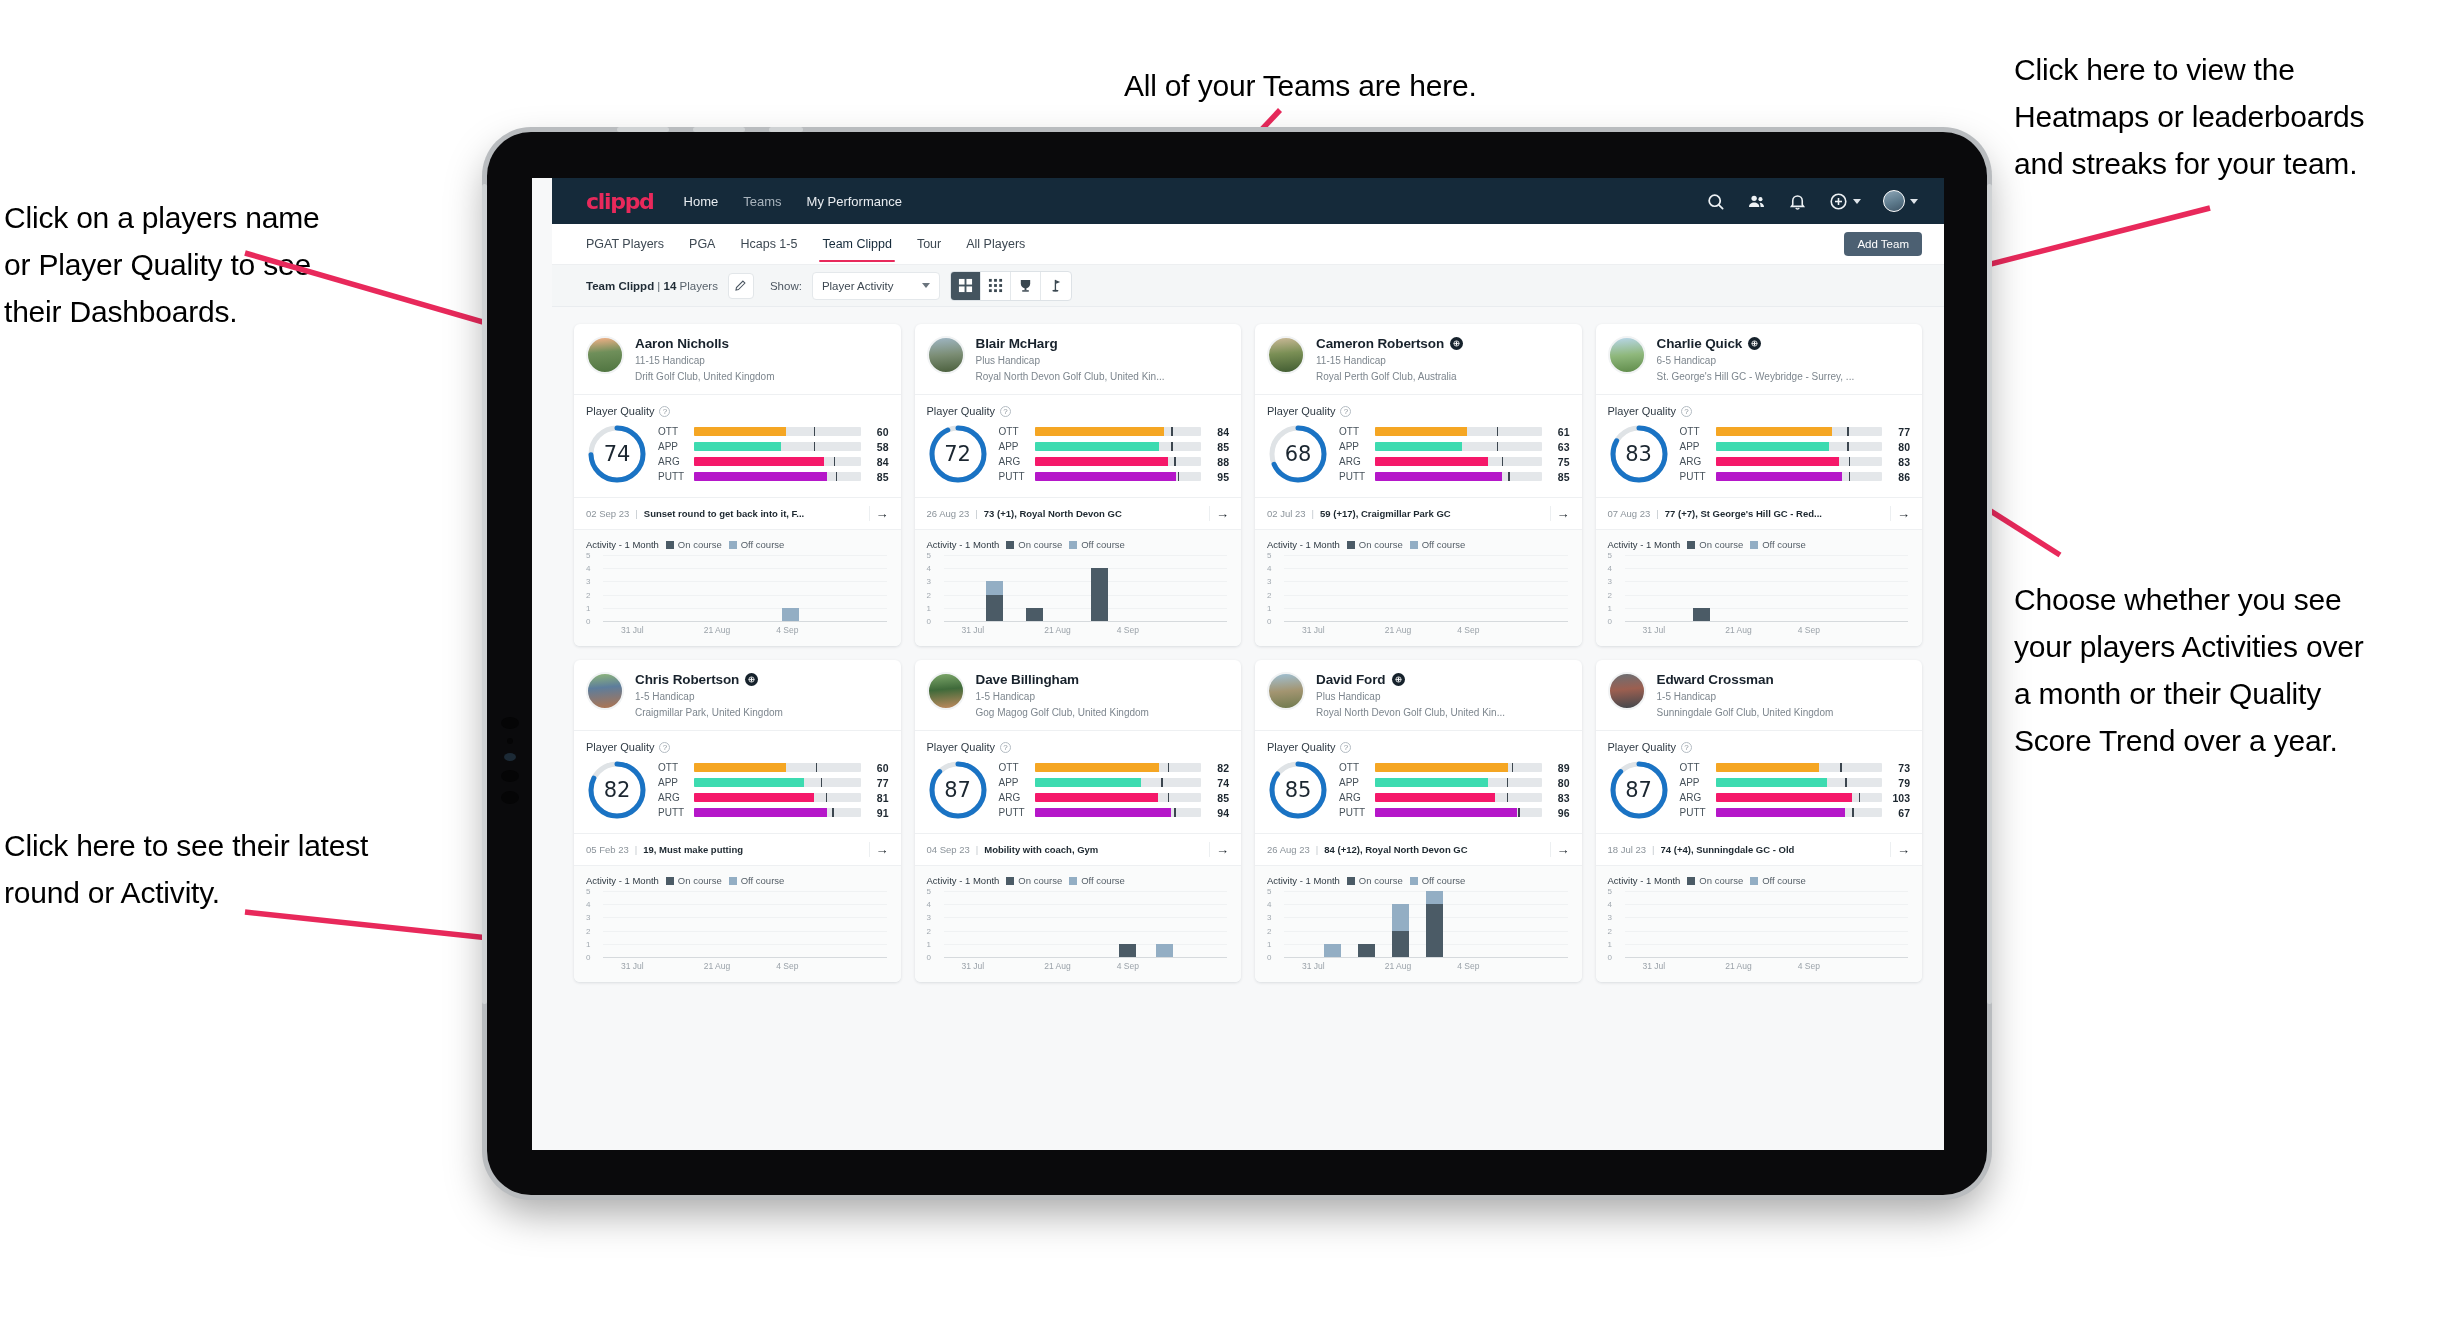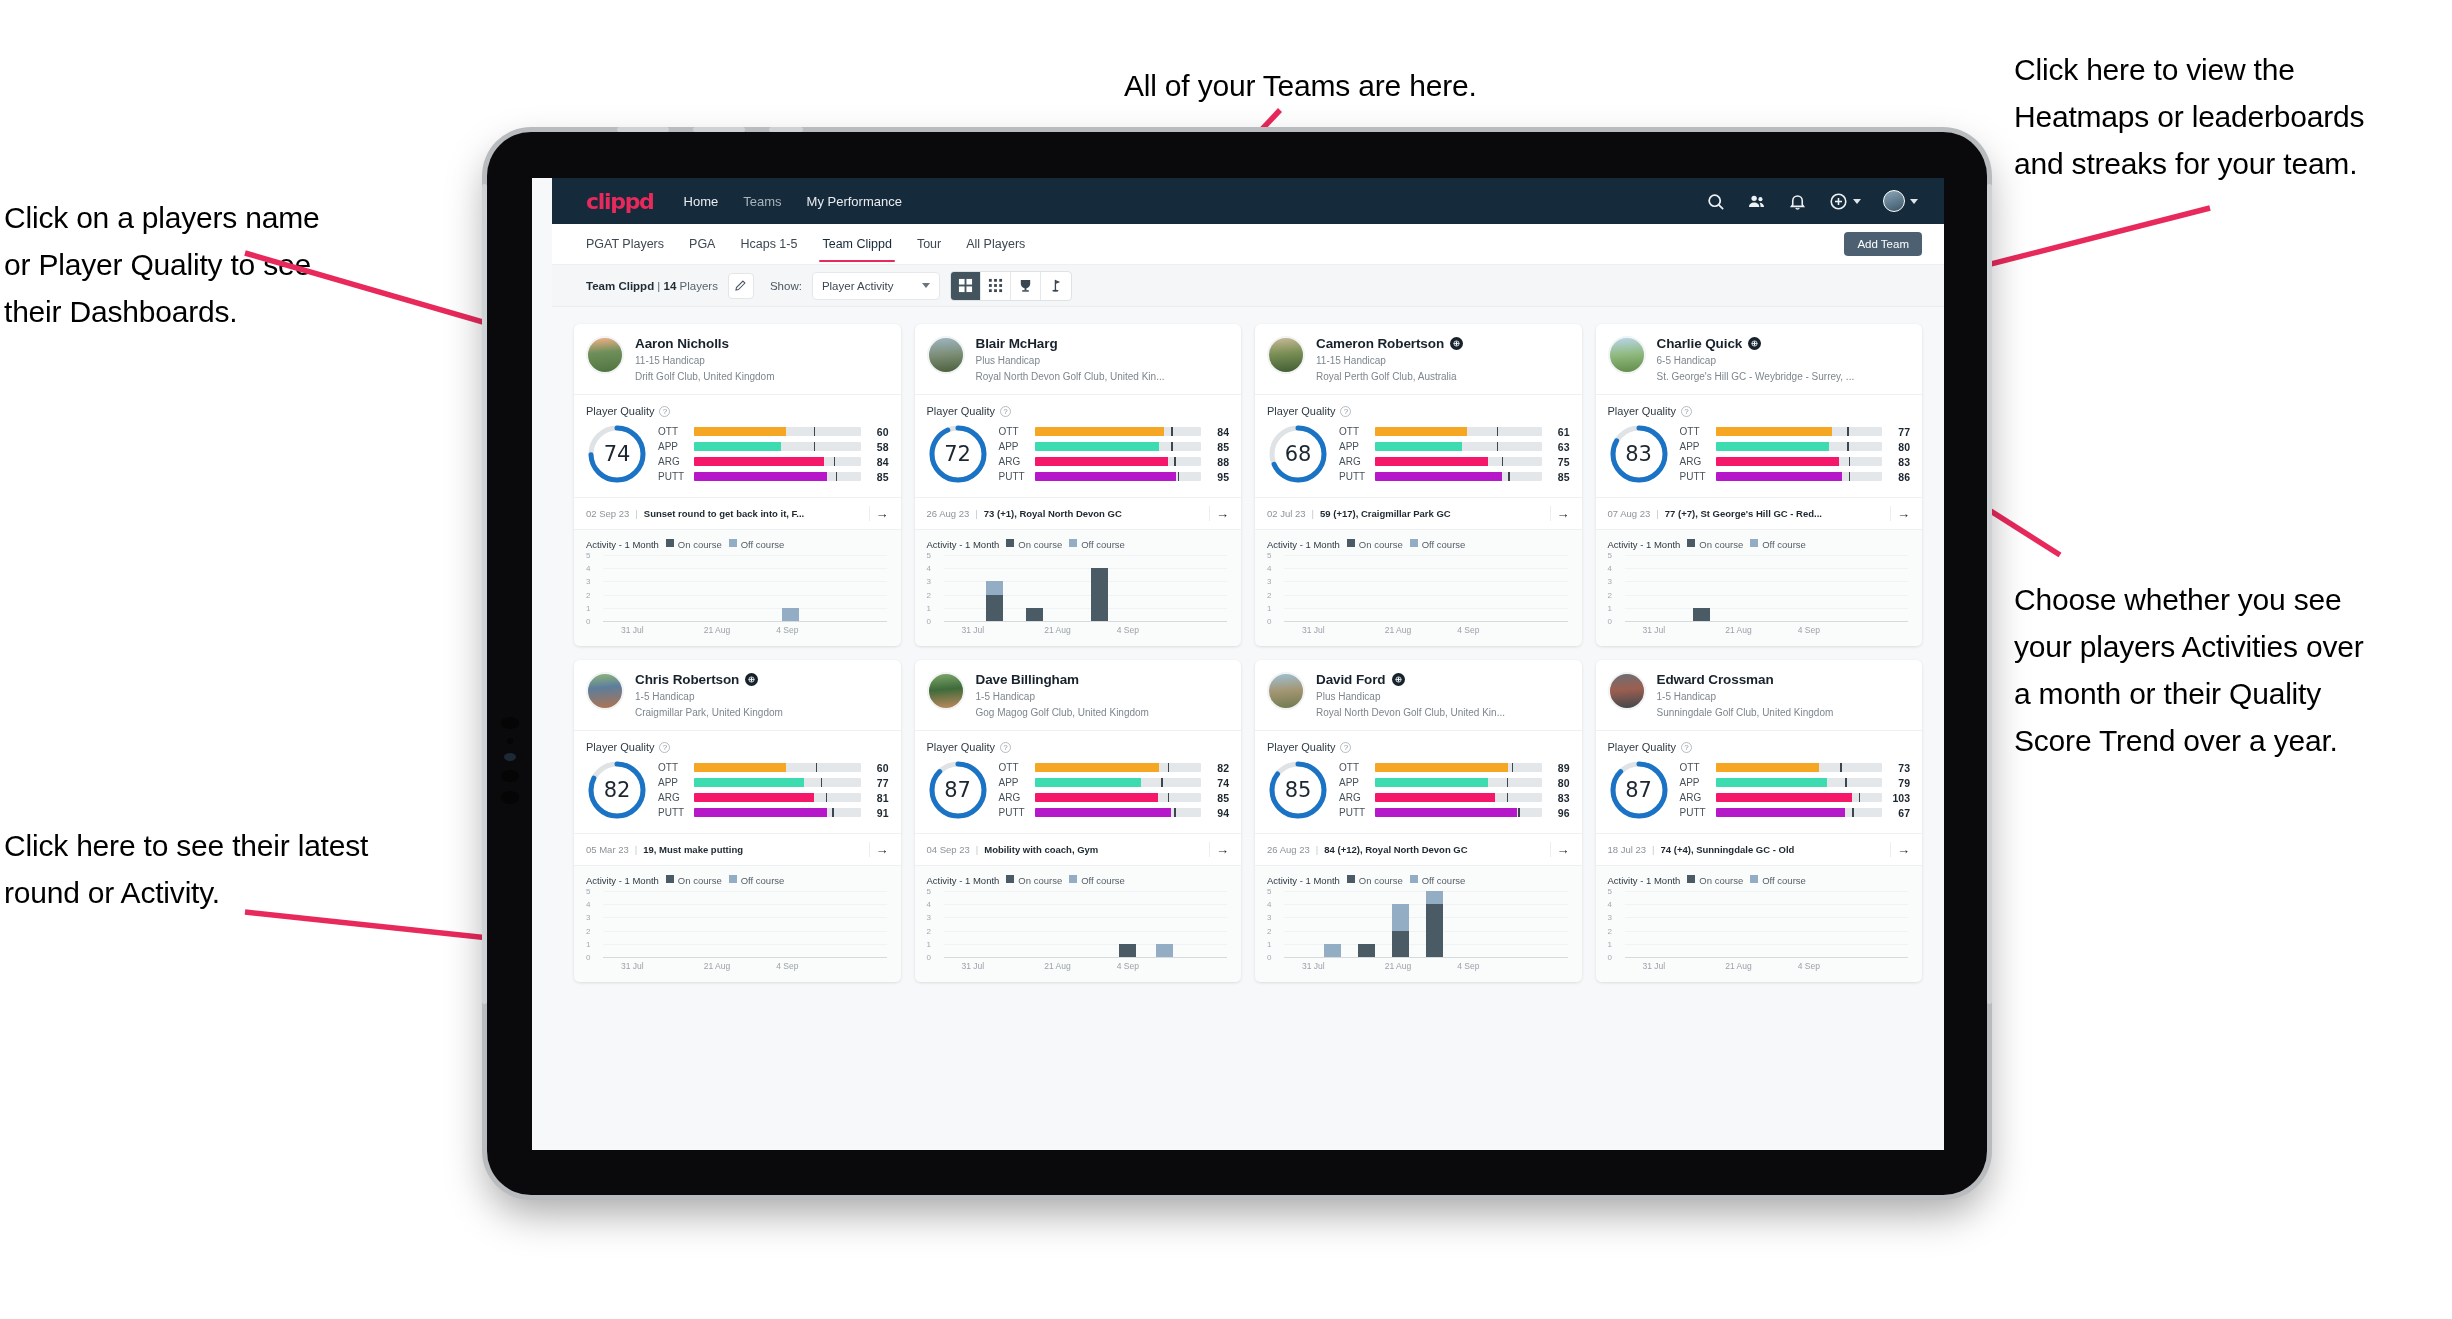--- a/index.html
+++ b/index.html
@@ -184,21 +184,21 @@
   .mval { font-size: 10.5px; font-weight: 700; color: #1c262f; width: 22px; text-align: right; }
 
   .latest { display: flex; align-items: center; gap: 6px; padding: 8px 12px; font-size: 9.5px; border-top: 1px solid #eef0f2; }
   .latest .dt { color: #8b939a; }
   .latest .sep { color: #c3c9ce; }
   .latest .txt { color: #1d2830; font-weight: 700; overflow: hidden; text-overflow: ellipsis; white-space: nowrap; flex: 1; }
   .latest .arw { color: #20282f; font-size: 13px; padding-left: 6px; border-left: 1px solid #eceff1; }
 
   .act-sec { background: #fafbfb; padding: 9px 12px 11px 12px; border-top: 1px solid #eef0f2; }
   .act-head { display: flex; align-items: center; gap: 7px; font-size: 9.5px; color: #2e3942; }
-  .act-head .lg { display: flex; align-items: flex-start; gap: 4px; color: #535d66; }
+  .act-head .lg { display: flex; align-items: center; gap: 4px; color: #535d66; }
   .sw { width: 8px; height: 8px; }
   .sw.on-c { background: #4b5b66; }
   .sw.off-c { background: #93aec4; }
   .chart { position: relative; height: 66px; margin-top: 5px; }
   .ylbl { position: absolute; left: 0; font-size: 8px; color: #a2aab1; transform: translateY(-50%); }
   .gline { position: absolute; left: 17px; right: 2px; height: 1px; background: #f0f2f3; }
   .axis  { position: absolute; left: 17px; right: 2px; height: 1px; background: #d6dadd; }
   .bars { position: absolute; left: 17px; right: 2px; bottom: 0; top: 0; }
   .bar { position: absolute; bottom: 0; width: 17px; display: flex; flex-direction: column-reverse; }
   .seg-on { background: #4b5b66; width: 100%; }
@@ -829,21 +829,21 @@
                   <span class="mbar">
                     <span class="mfill" style="width:80%;background:#b517c9"></span>
                     <span class="mtick" style="left:83%"></span>
                   </span>
                   <span class="mval">91</span>
                 </div>
               </div>
             </div>
           </div>
           <div class="latest">
-            <span class="dt">05 Mar 23</span>
+            <span class="dt">05 Feb 23</span>
             <span class="sep">|</span>
             <span class="txt">19, Must make putting</span>
             <span class="arw">→</span>
           </div>
           <div class="act-sec">
             <div class="act-head">
               <span>Activity - 1 Month</span>
               <span class="lg"><i class="sw on-c"></i>On course</span>
               <span class="lg"><i class="sw off-c"></i>Off course</span>
             </div>

